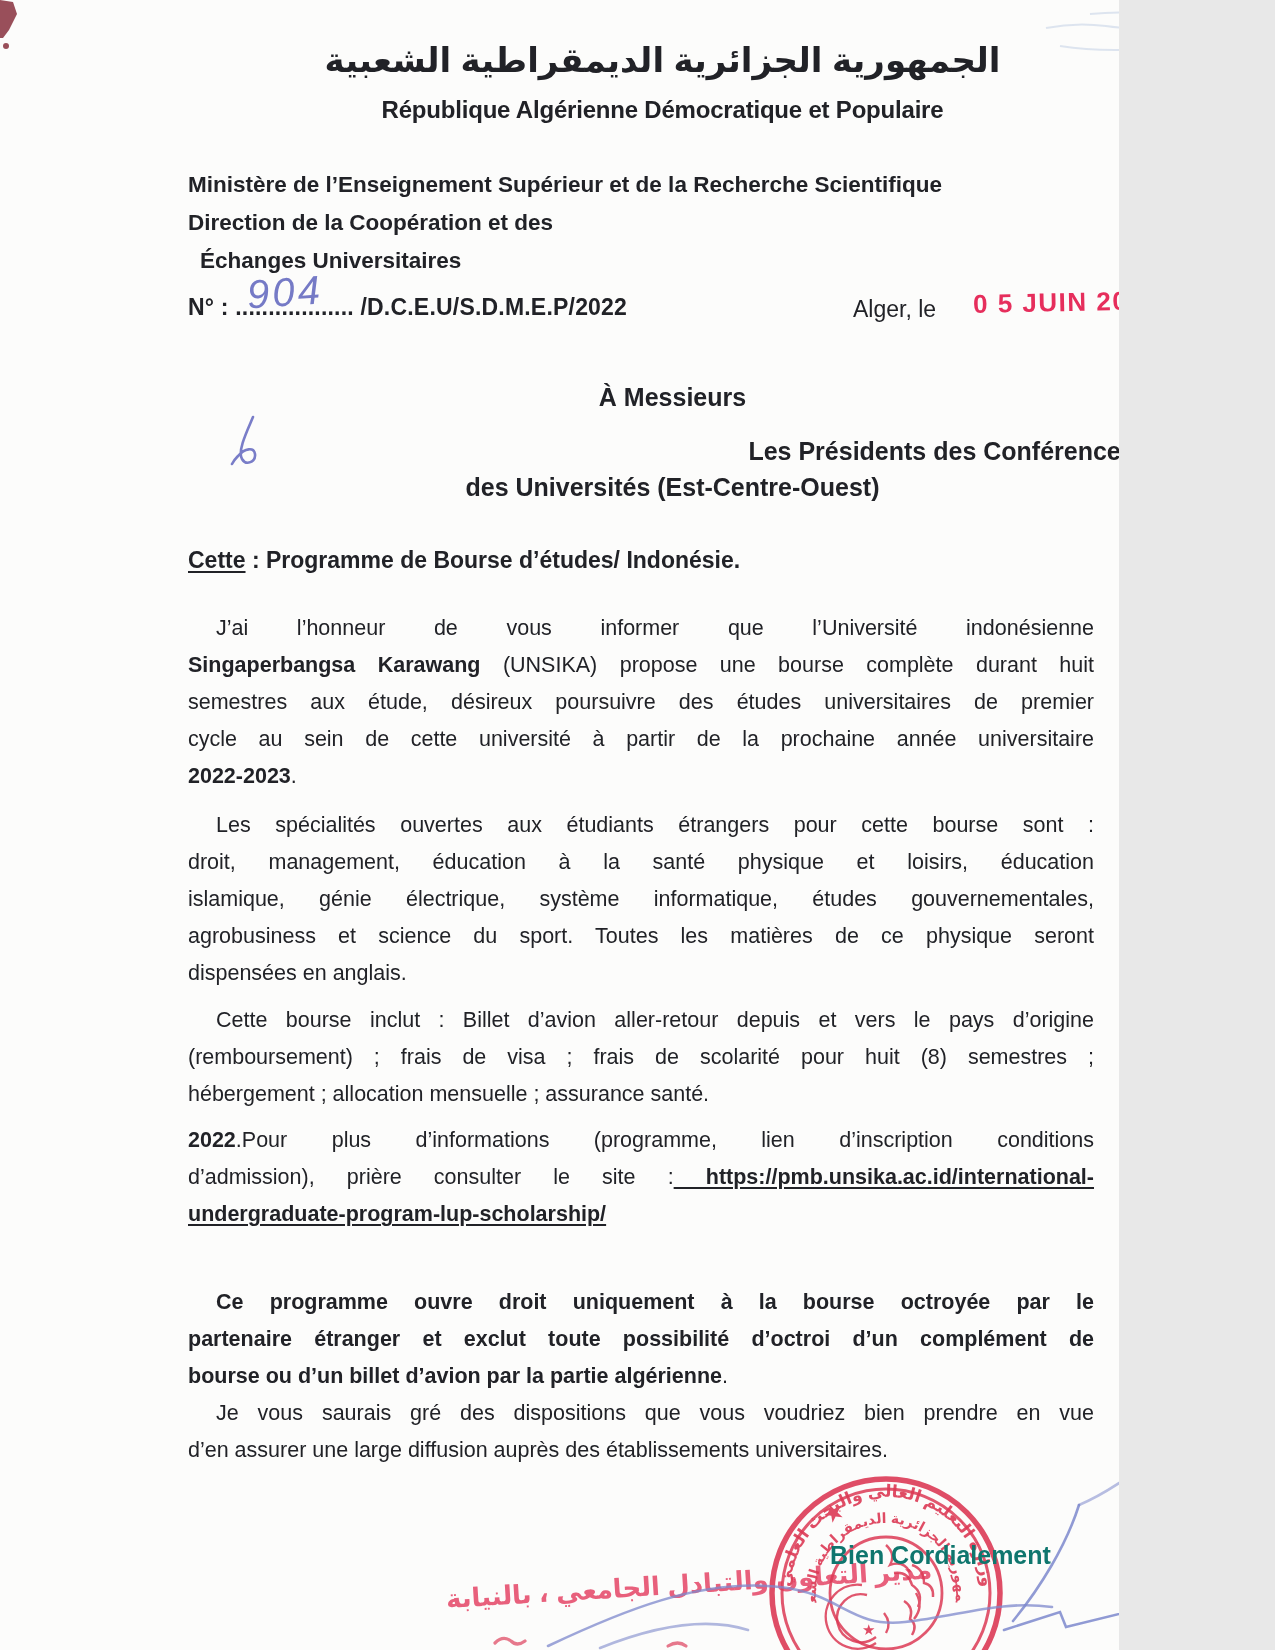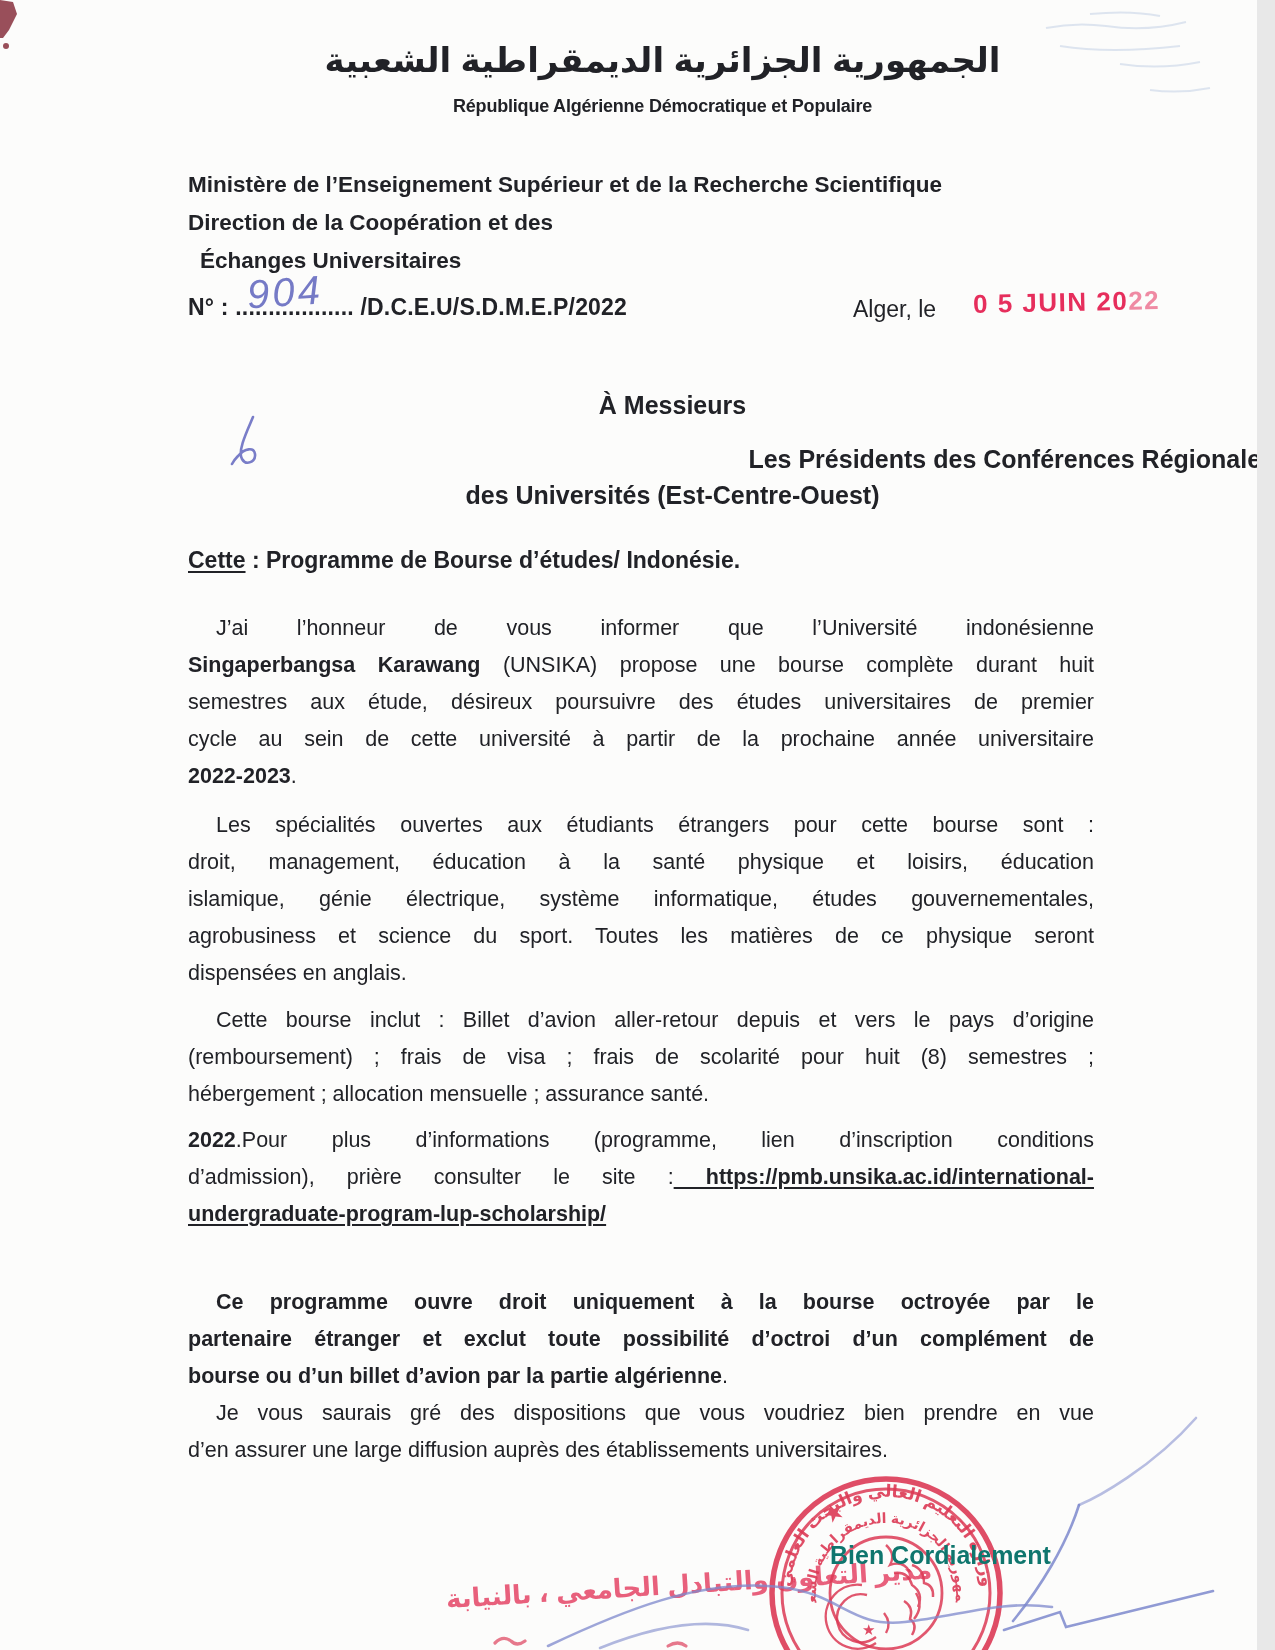--- a/index.html
+++ b/index.html
@@ -1,47 +1,47 @@
 <!DOCTYPE html>
 <html><head>
 <meta charset="utf-8">
 <style>
   html,body{margin:0;padding:0;background:#e8e8e8;}
   .page{
-    position:relative;width:1257px;height:1650px;overflow:hidden;
+    position:relative;width:1119px;height:1650px;overflow:hidden;
     background:#fcfcfb;
     font-family:"Liberation Sans","DejaVu Sans",sans-serif;
     color:#212227;
   }
   .abs{position:absolute;}
   .b{font-weight:bold;}
   .u{text-decoration:underline;text-underline-offset:3px;text-decoration-thickness:2px;}
 
   
   .center-band{left:50px;width:1225px;text-align:center;}
   .arabic-title{top:40px;font-size:34px;font-weight:bold;direction:rtl;}
-  .republic{top:96px;font-size:18px;font-weight:bold;letter-spacing:-0.2px;}
+  .republic{top:96px;font-size:24px;font-weight:bold;letter-spacing:-0.2px;}
 
   .ministry{left:188px;font-size:22.5px;font-weight:bold;}
   .m1{top:172px;} .m2{top:210px;} .m3{top:248px;padding-left:12px;}
 
   .refline{left:188px;top:294px;font-size:23px;font-weight:bold;letter-spacing:0.2px;}
   .alger{left:853px;top:296px;font-size:23px;}
   .datestamp{
     left:973px;top:287px;font-size:26px;font-weight:bold;
     color:#e62e5c;letter-spacing:1.5px;transform:rotate(-1.2deg);white-space:nowrap;
   }
   .datestamp .faded{opacity:0.55;}
   .hand904{
     left:247px;top:270px;font-size:40px;font-style:italic;color:#6a6fc2;
     letter-spacing:3px;transform:rotate(-4deg);opacity:0.92;z-index:2;
   }
 
   
-  .addr{left:70px;width:1205px;text-align:center;font-size:25px;font-weight:bold;margin-top:8px;}
+  .addr{left:70px;width:1205px;text-align:center;font-size:25px;font-weight:bold;}
   .a1{top:383px;} .a2{top:437px;text-align:right;} .a3{top:473px;}
 
   .objet{left:188px;top:547px;font-size:23px;}
 
   
   .para{left:188px;width:906px;font-size:21.5px;}
   .line{height:37px;line-height:37px;text-align:justify;text-align-last:justify;}
   .line.last{text-align-last:left;}
   .line.ind{text-indent:28px;}
 

